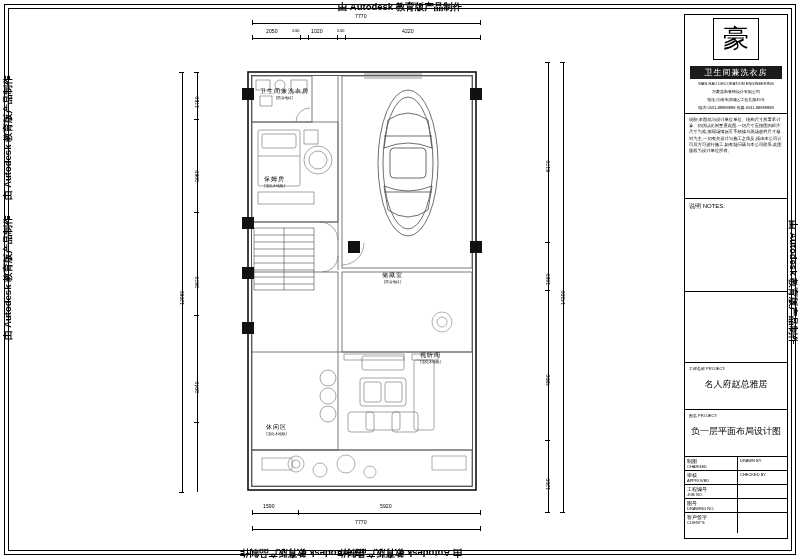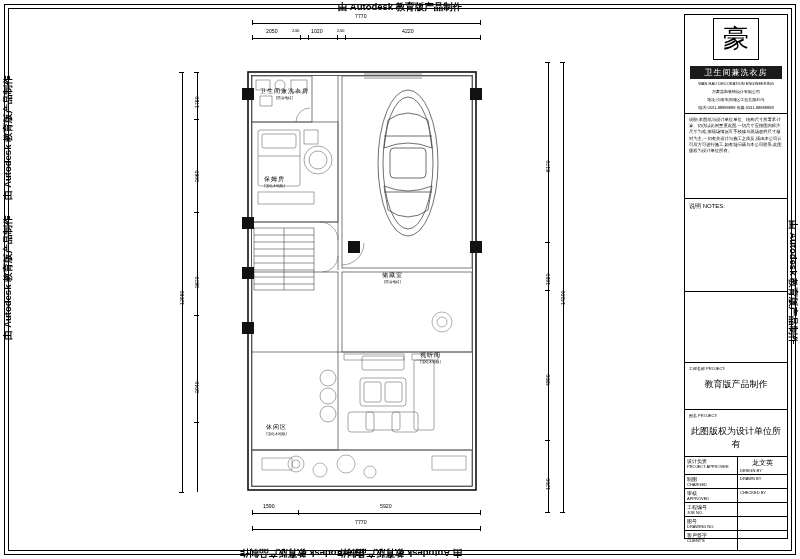--- a/index.html
+++ b/index.html
@@ -112,37 +112,27 @@
     <div class="logo-sub">万豪嘉和装饰设计有限公司</div>
     <div class="logo-sub">地址:济南市历城区工业北路45号</div>
     <div class="logo-sub">电话:0531-88888888  传真:0531-88888888</div>
   </div>
   <div class="tb-notes">说明:本图纸与设计单位单位、结构尺寸所署承计算、切仿以比例量度此图,一切尺寸应按图内标注尺寸为准,按现场情况可予校核与现场放样尺寸核对为主,一切有关设计与施工之质及,须由本公司认可后方可进行施工,如有疑问请与本公司联系,此图版权为设计单位所有。</div>
   <div class="tb-notes-label">说明 NOTES:</div>
   <div class="tb-blank"></div>
 
   <div class="tb-proj">
     <div class="en">工程名称 PROJECT:</div>
-    <div class="cn">教育版产品制作</div>
+    <div class="cn">名人府赵总雅居</div>
   </div>
   <div class="tb-proj">
     <div class="en">图名 PROJECT:</div>
-    <div class="cn">此图版权为设计单位所有</div>
-  </div>
-
-  <div class="tb-row">
-    <div class="c1">
-        <div class="cn">设计负责</div>
-        <div>PROJECT APPROVER</div>
-      </div>
-    <div class="c2">
-        <div class="tb-sig">龙文英</div>
-        <div>DESIGN BY</div>
-      </div>
-  </div>
+    <div class="cn">负一层平面布局设计图</div>
+  </div>
+
   <div class="tb-row">
     <div class="c1">
         <div class="cn">制图</div>
         <div>CHARGED</div>
       </div>
     <div class="c2">
         <div class="tb-sig"></div>
         <div>DRAWN BY</div>
       </div>
   </div>

